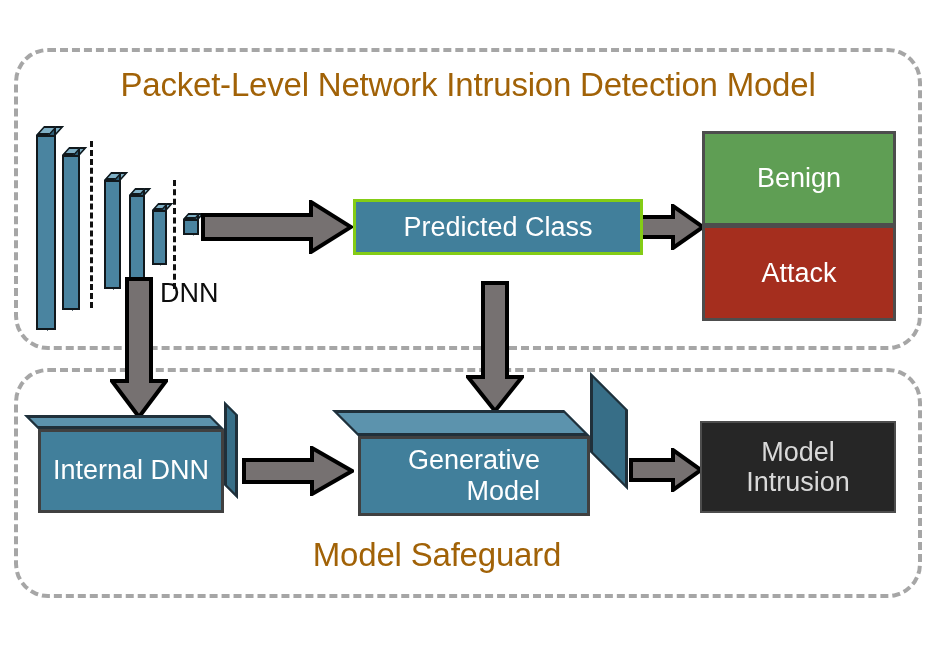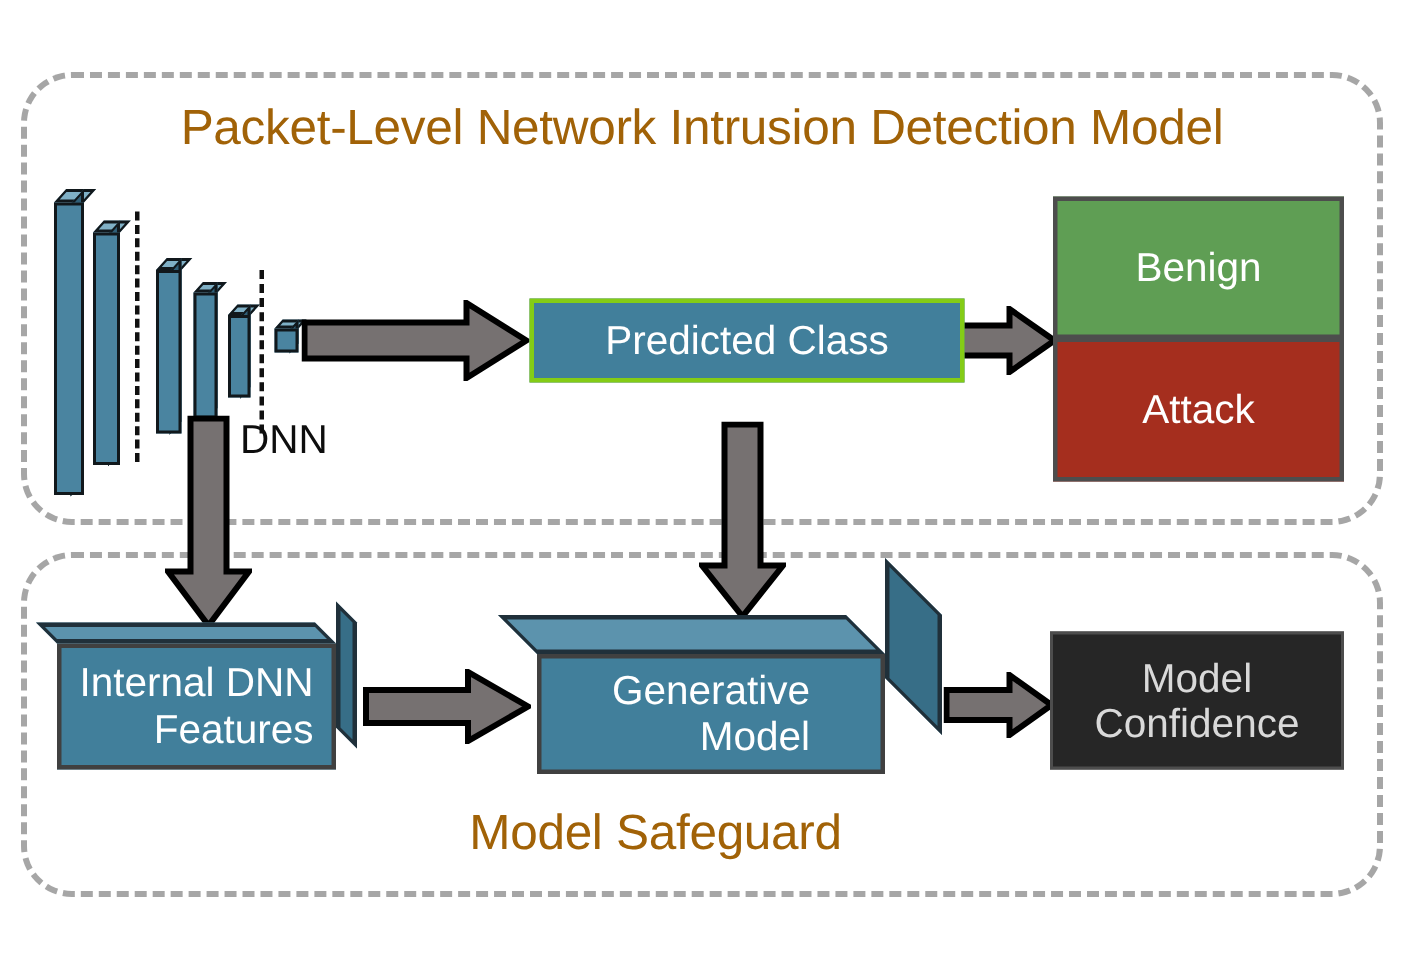--- a/index.html
+++ b/index.html
@@ -236,36 +236,35 @@
 
   <div class="flatbox" id="benign-box">Benign</div>
   <div class="flatbox" id="attack-box">Attack</div>
 
   <div class="box3d" id="internal-features">
     <div class="topface"></div>
     <div class="rightface"></div>
     <div class="front">
       <span>
         <span>Internal DNN</span><br>
-        <span>Features</span>
       </span>
     </div>
   </div>
 
   <div class="box3d" id="generative-model">
     <div class="topface"></div>
     <div class="rightface"></div>
     <div class="front">
       <span>
         <span>Generative</span><br>
         <span>Model</span>
       </span>
     </div>
   </div>
 
   <div class="flatbox" id="model-confidence">
     <span>
       <span>Model</span><br>
-      <span>Confidence</span>
+      <span>Intrusion</span>
     </span>
   </div>
 
 </div>
 
 </body></html>

